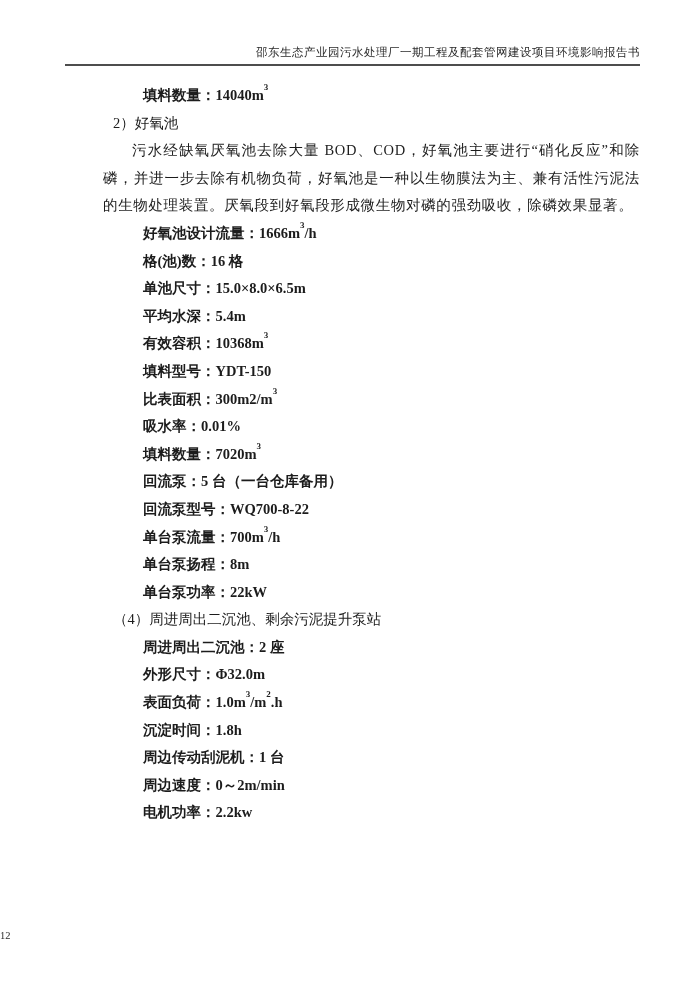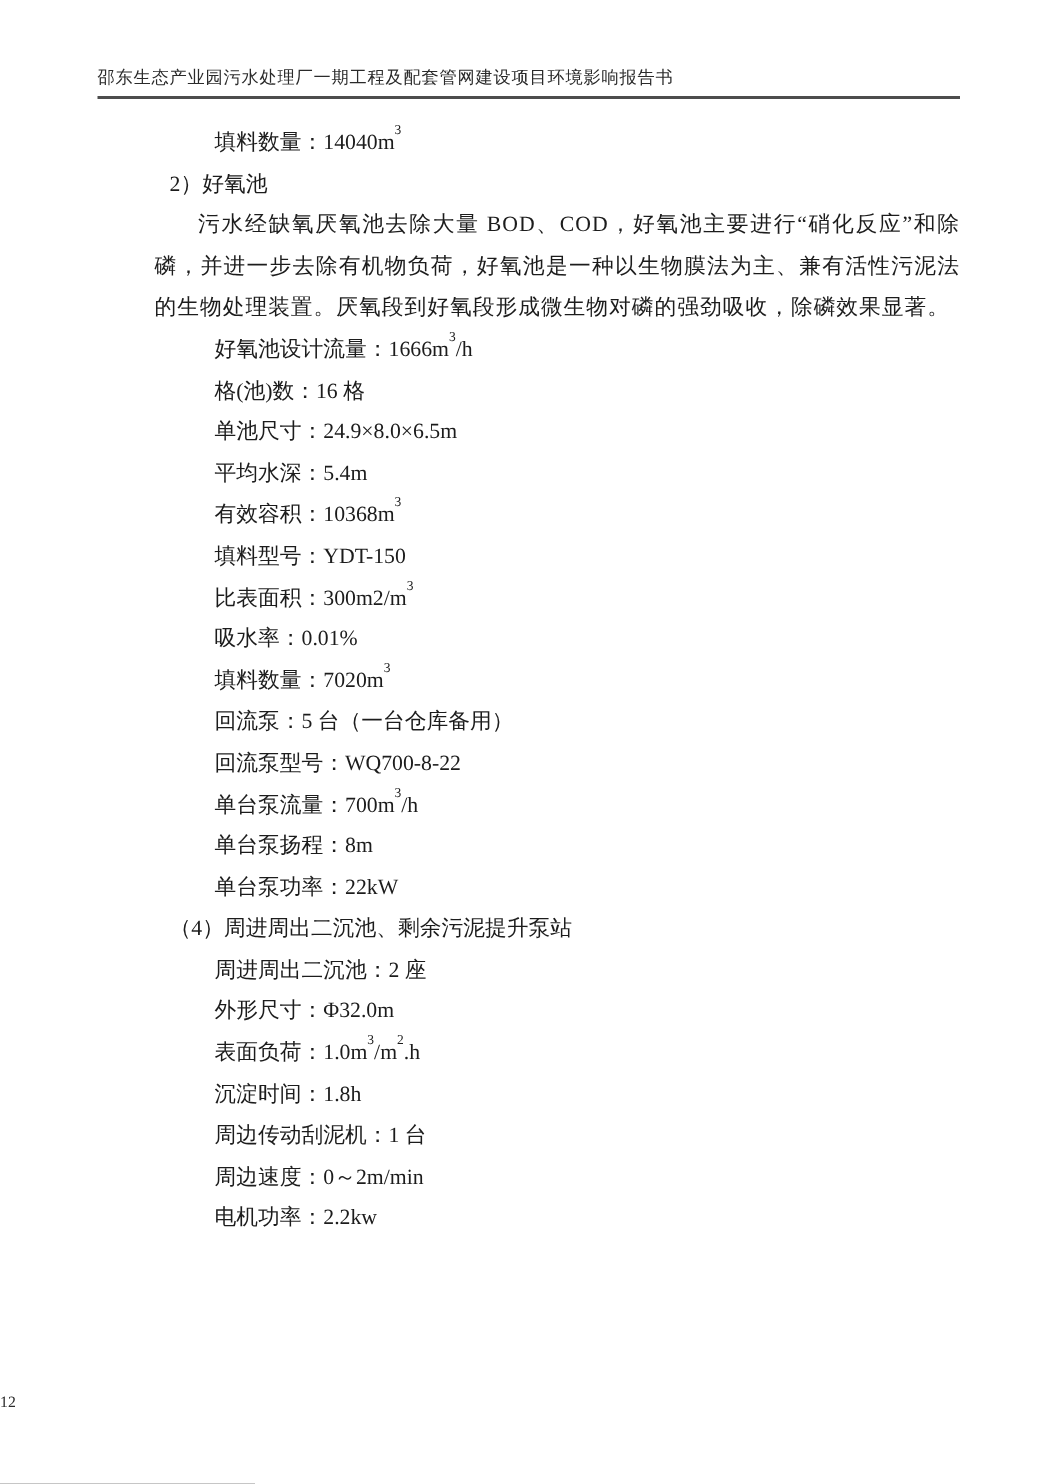--- a/index.html
+++ b/index.html
@@ -12,36 +12,37 @@
     background: #ffffff;
     font-family: "Liberation Serif", "DejaVu Serif", serif;
     color: #1c1c1c;
     overflow: hidden;
   }
   .page-header {
     margin: 0 60px 0 65px;
     padding-top: 45px;
     padding-bottom: 5px;
     border-bottom: 2px solid #4d4d4d;
+    text-align: right;
     font-size: 11.5px;
     letter-spacing: 0.5px;
     color: #2a2a2a;
     line-height: 14px;
   }
   .doc-body {
     margin: 0 60px 0 85px;
     padding-top: 16px;
     font-size: 14.5px;
   }
   .line {
     height: 27.6px;
     line-height: 27.6px;
     white-space: pre;
   }
-  .line.item { padding-left: 58px; }
+  .line.item { padding-left: 58px; font-weight: bold; }
   .line.heading { padding-left: 28px; }
   .para {
     line-height: 27.6px;
     text-align: justify;
     text-align-last: left;
     text-indent: 2em;
     letter-spacing: 0.045em;
     margin-left: 18px;
   }
   sup.sp {
@@ -67,21 +68,21 @@
 <div class="page">
   <div class="page-header">
     <span>邵东生态产业园污水处理厂一期工程及配套管网建设项目环境影响报告书</span>
   </div>
   <div class="doc-body">
       <div class="line item"><span>填料数量：14040m</span><sup class="sp">3</sup></div>
       <div class="line heading"><span>2）好氧池</span></div>
       <div class="para"><span>污水经缺氧厌氧池去除大量 BOD、COD，好氧池主要进行“硝化反应”和除磷，并进一步去除有机物负荷，好氧池是一种以生物膜法为主、兼有活性污泥法的生物处理装置。厌氧段到好氧段形成微生物对磷的强劲吸收，除磷效果显著。</span></div>
       <div class="line item"><span>好氧池设计流量：1666m</span><sup class="sp">3</sup><span>/h</span></div>
       <div class="line item"><span>格(池)数：16 格</span></div>
-      <div class="line item"><span>单池尺寸：24.9×8.0×6.5m</span></div>
+      <div class="line item"><span>单池尺寸：15.0×8.0×6.5m</span></div>
       <div class="line item"><span>平均水深：5.4m</span></div>
       <div class="line item"><span>有效容积：10368m</span><sup class="sp">3</sup></div>
       <div class="line item"><span>填料型号：YDT-150</span></div>
       <div class="line item"><span>比表面积：300m2/m</span><sup class="sp">3</sup></div>
       <div class="line item"><span>吸水率：0.01%</span></div>
       <div class="line item"><span>填料数量：7020m</span><sup class="sp">3</sup></div>
       <div class="line item"><span>回流泵：5 台（一台仓库备用）</span></div>
       <div class="line item"><span>回流泵型号：WQ700-8-22</span></div>
       <div class="line item"><span>单台泵流量：700m</span><sup class="sp">3</sup><span>/h</span></div>
       <div class="line item"><span>单台泵扬程：8m</span></div>

